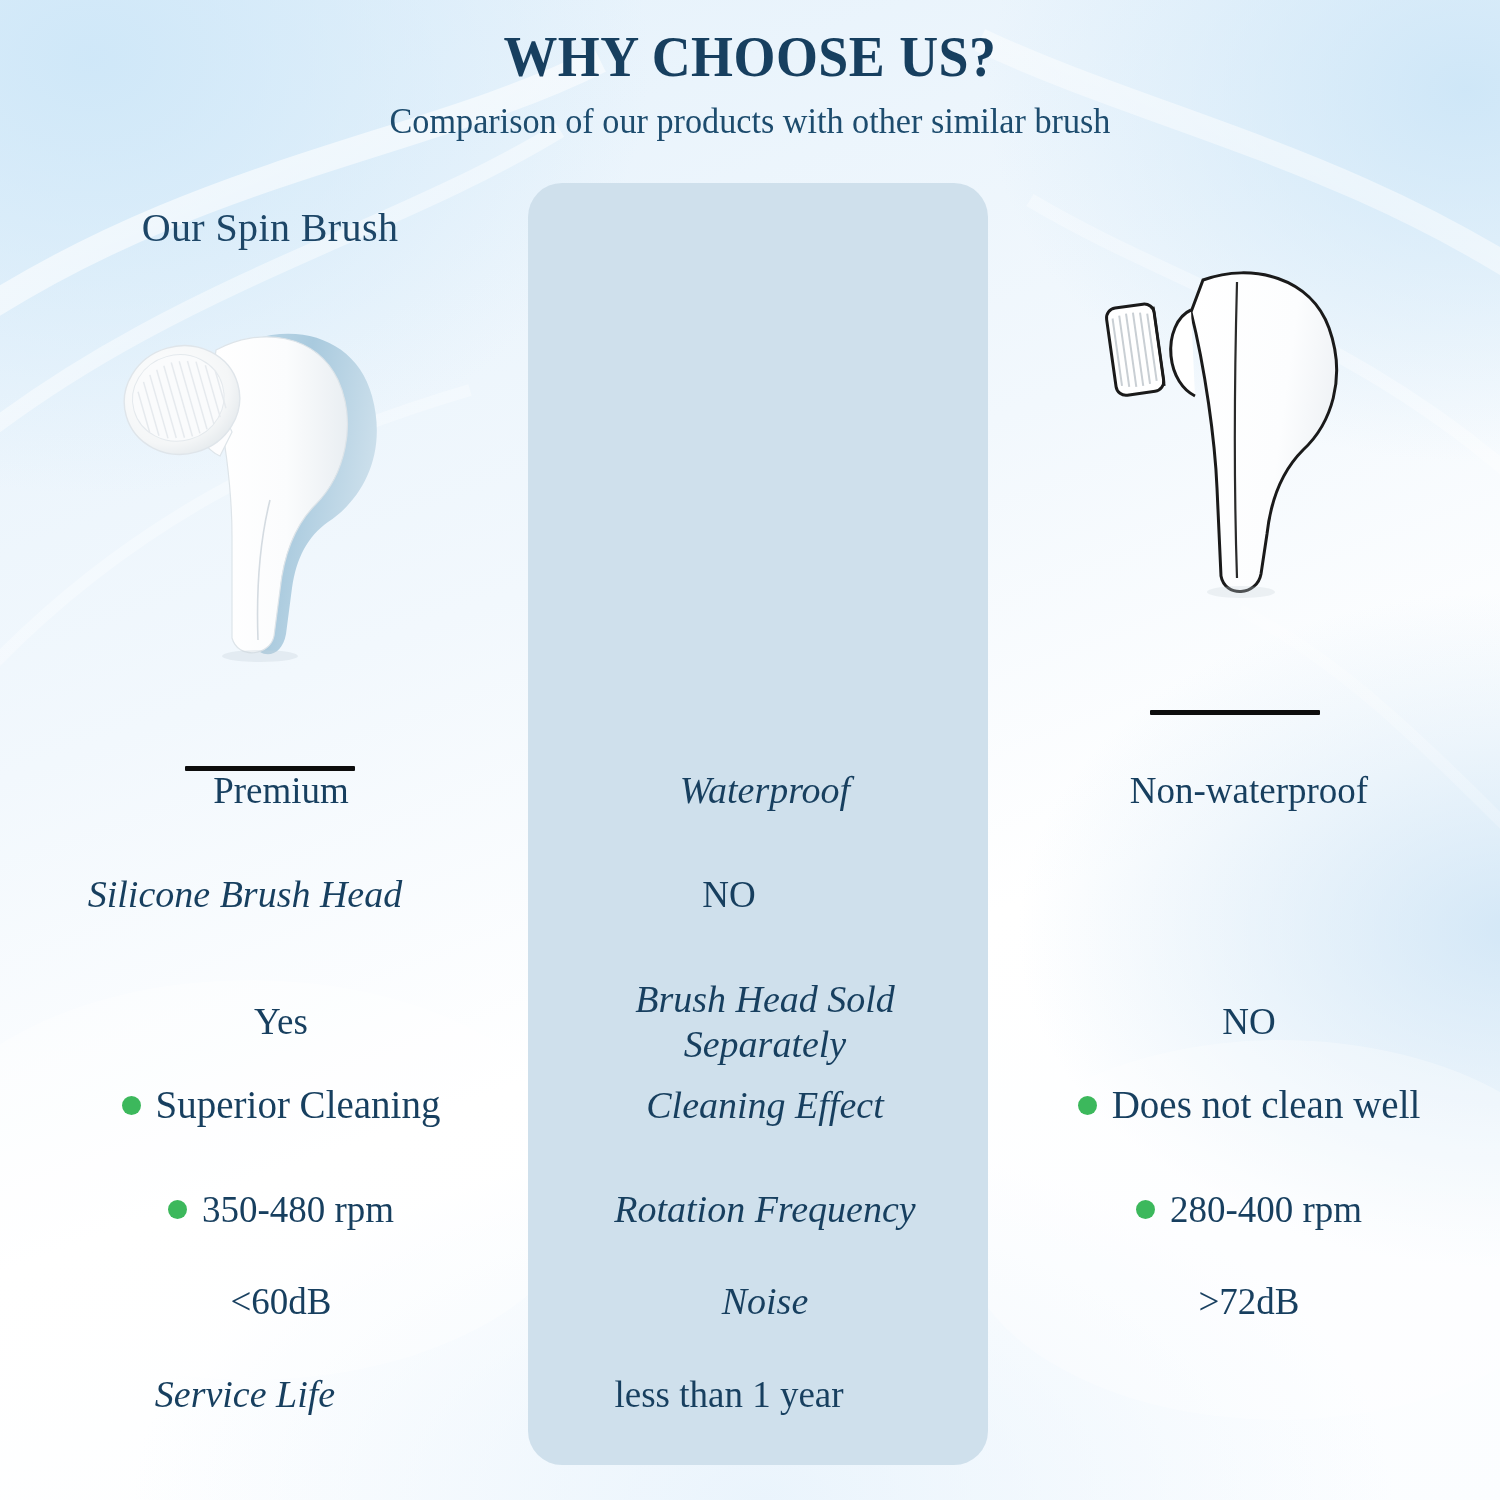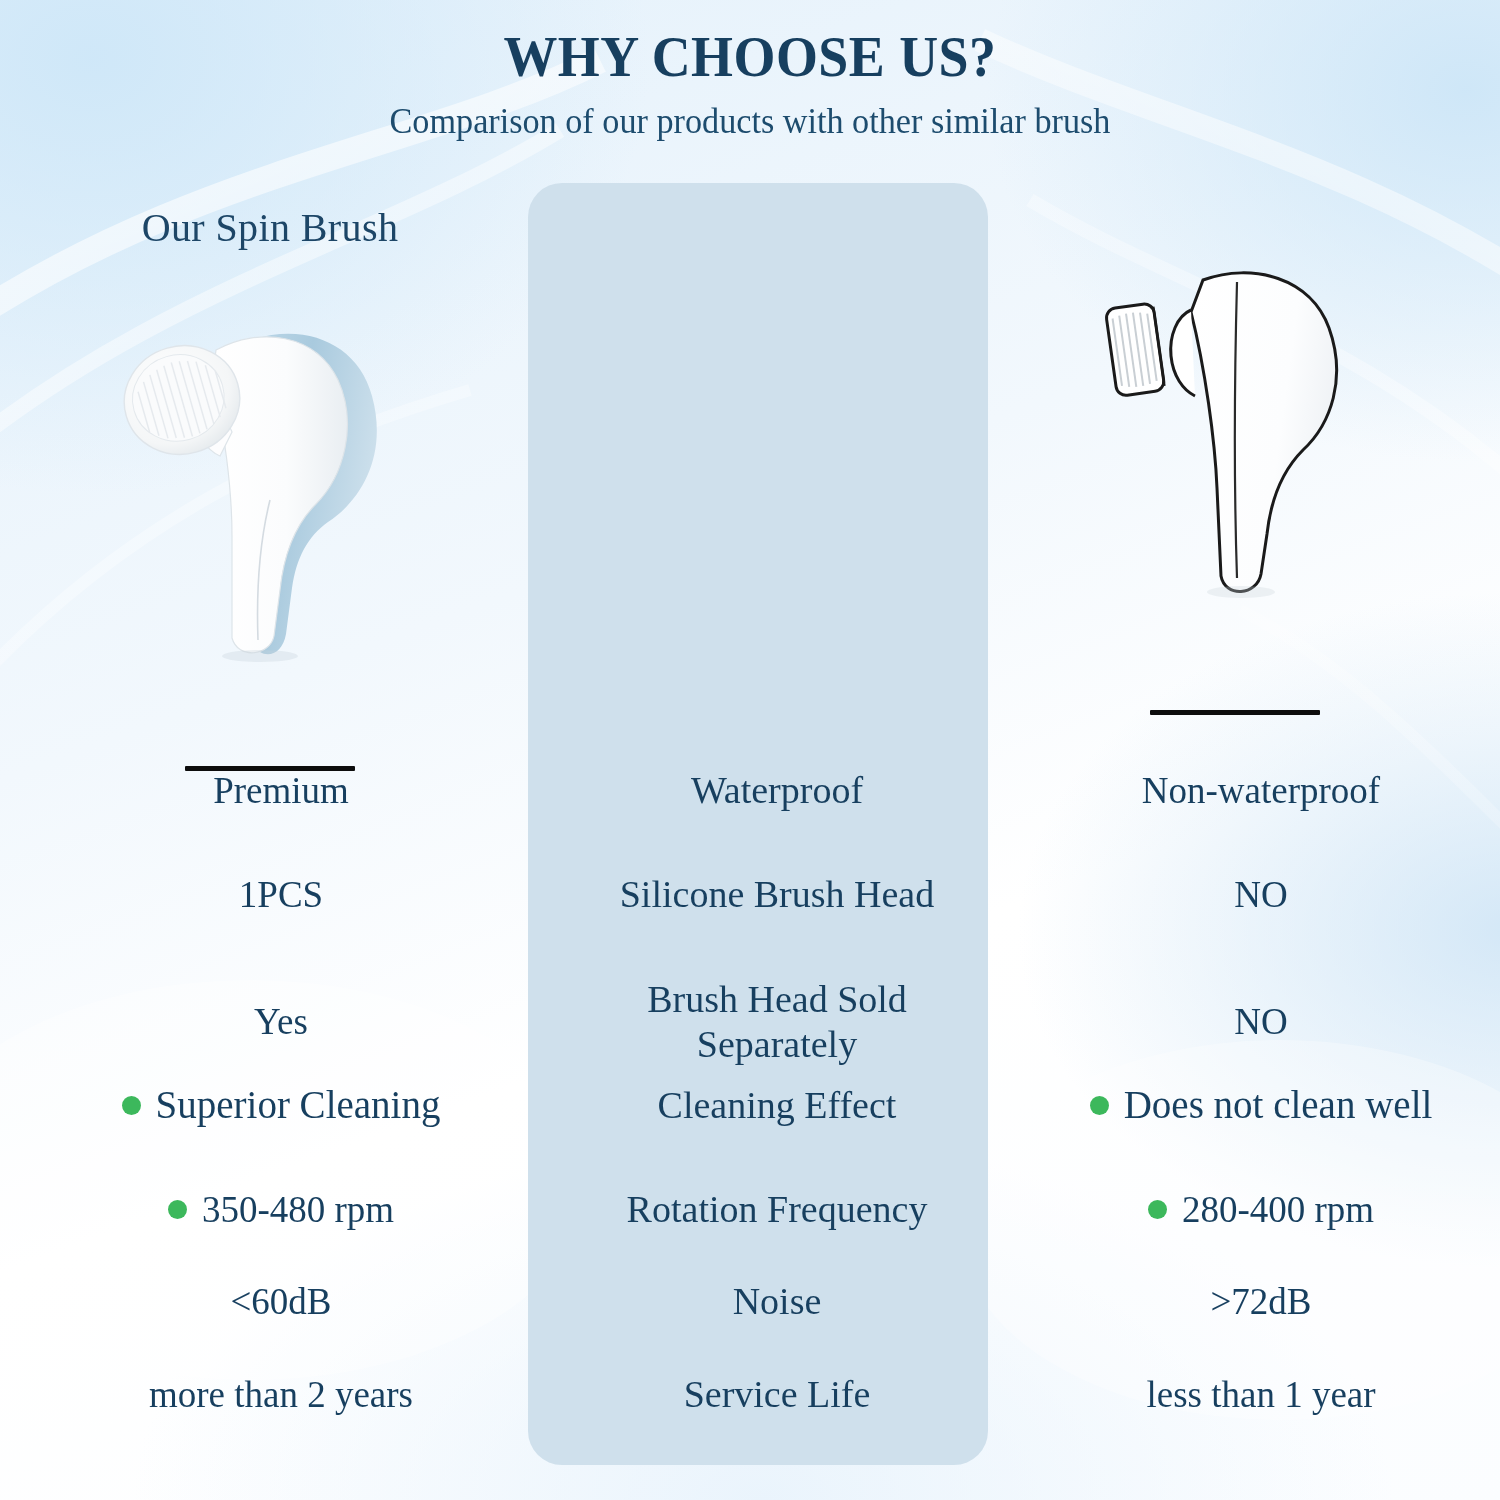--- a/index.html
+++ b/index.html
@@ -133,21 +133,21 @@
   .cell {
     display: flex;
     align-items: center;
     justify-content: center;
     text-align: center;
     font-family: "Liberation Serif", "DejaVu Serif", serif;
     color: #173f5f;
     line-height: 1.18;
   }
   .cell-left  { width: 500px; margin-left: 20px; font-size: 37px; }
-  .cell-mid   { width: 460px; margin-left: 16px;  font-size: 38px; font-weight: 400; }
+  .cell-mid   { width: 460px; margin-left: 4px;  font-size: 38px; font-weight: 400; font-style: italic; }
   .cell-right { width: 492px; margin-left: 8px;  font-size: 37px; }
 
   .cell-mid .mid-text { display: block; width: 100%; }
 
   .bullet {
     display: inline-block;
     width: 19px;
     height: 19px;
     border-radius: 50%;
     background: #3cb85c;
@@ -292,21 +292,20 @@
 
     <div class="row" style="top:16px;">
       <div class="cell cell-left">Premium</div>
       <div class="cell cell-mid">
         <span class="mid-text">Waterproof</span>
       </div>
       <div class="cell cell-right">Non-waterproof</div>
     </div>
 
     <div class="row" style="top:120px;">
-      <div class="cell cell-left">1PCS</div>
       <div class="cell cell-mid">
         <span class="mid-text">Silicone Brush Head</span>
       </div>
       <div class="cell cell-right">NO</div>
     </div>
 
     <div class="row" style="top:225px;">
       <div class="cell cell-left">Yes</div>
       <div class="cell cell-mid">
         <span style="display:block;width:100%;">
@@ -347,21 +346,20 @@
 
     <div class="row" style="top:527px;">
       <div class="cell cell-left">&lt;60dB</div>
       <div class="cell cell-mid">
         <span class="mid-text">Noise</span>
       </div>
       <div class="cell cell-right">&gt;72dB</div>
     </div>
 
     <div class="row" style="top:620px;">
-      <div class="cell cell-left">more than 2 years</div>
       <div class="cell cell-mid">
         <span class="mid-text">Service Life</span>
       </div>
       <div class="cell cell-right">less than 1 year</div>
     </div>
 
   </div>
 
 </div>
 

